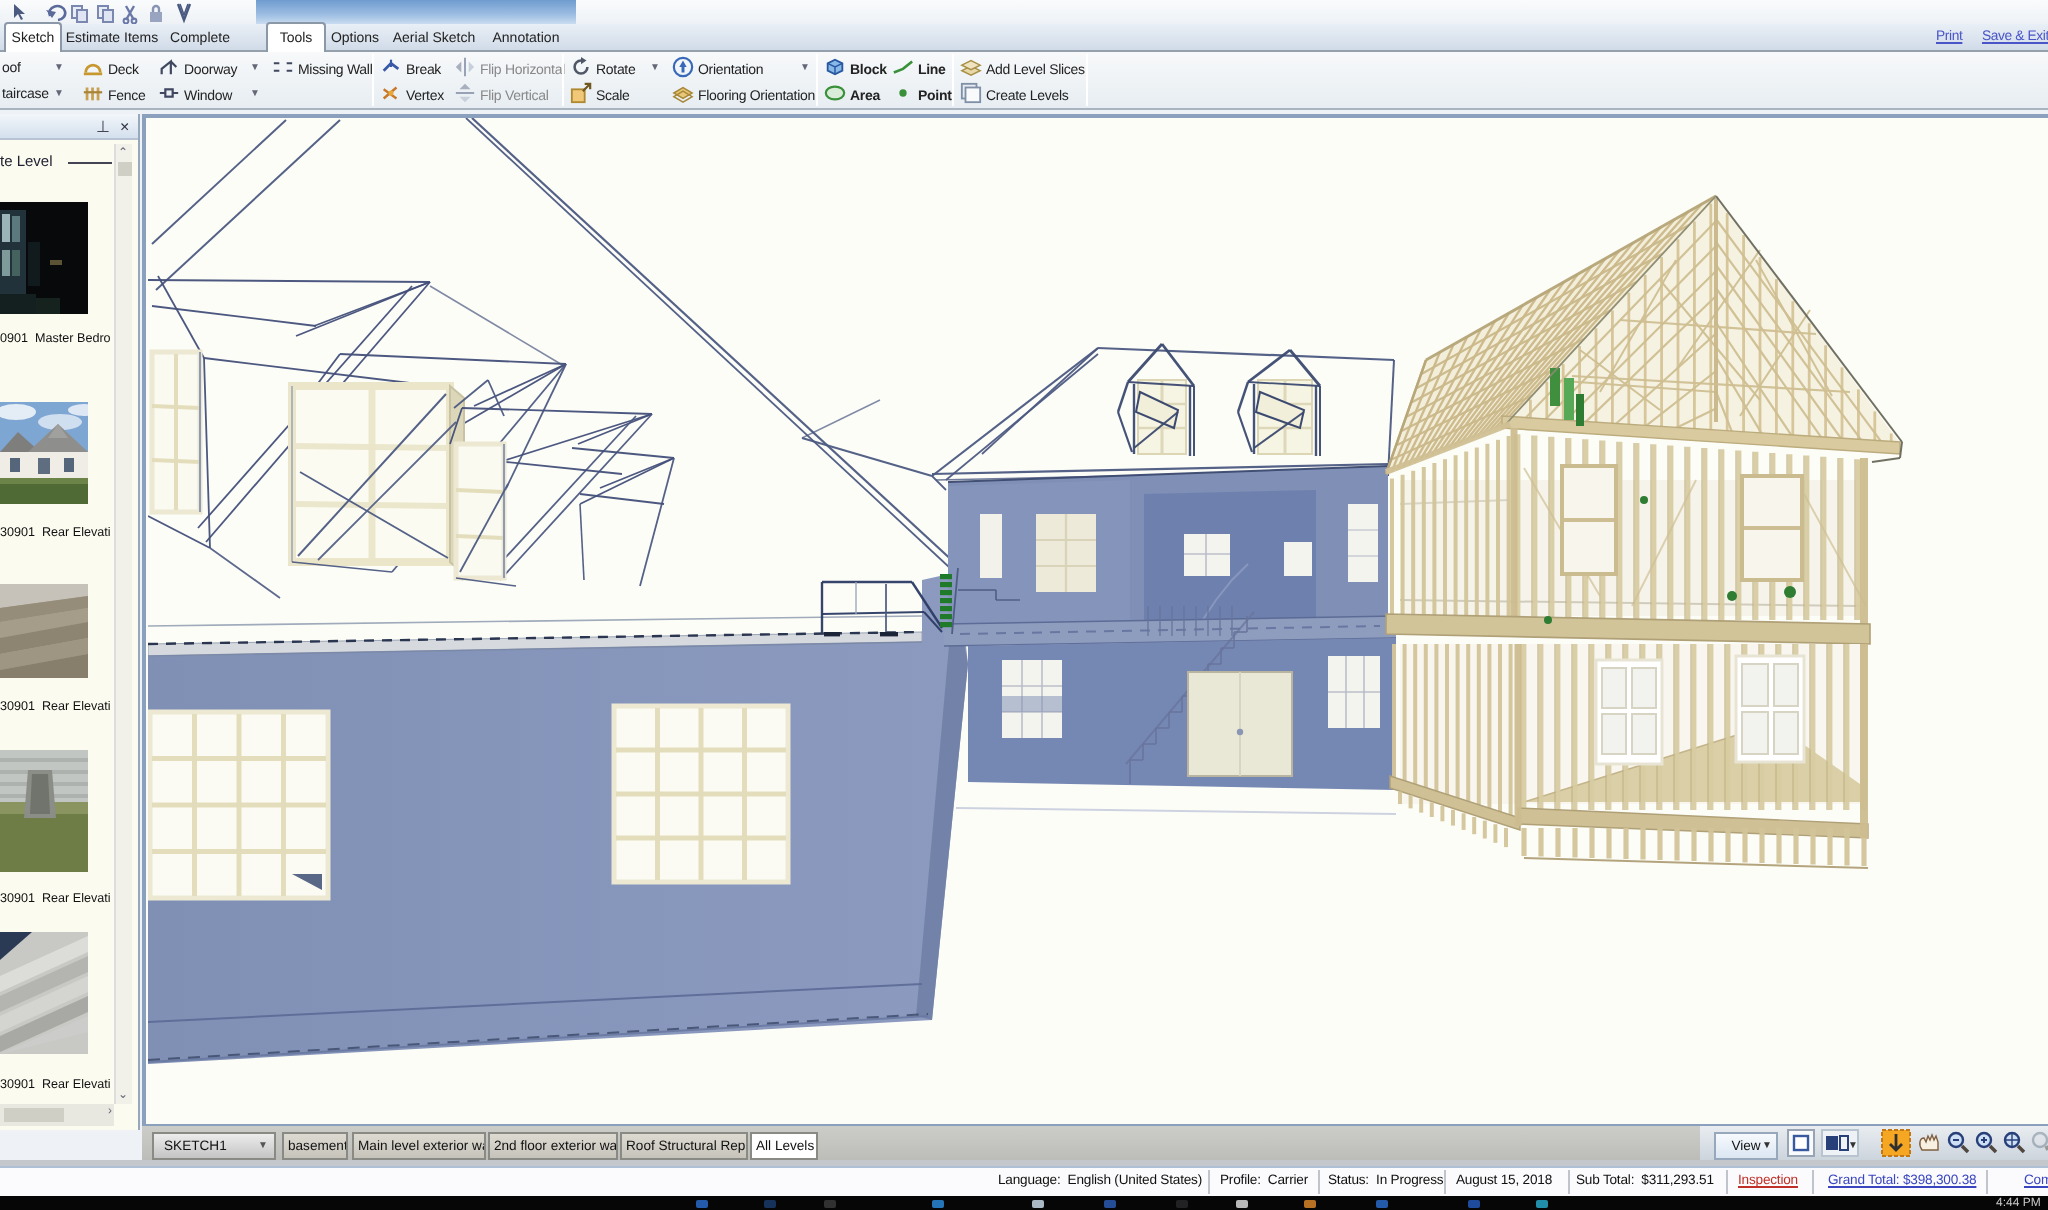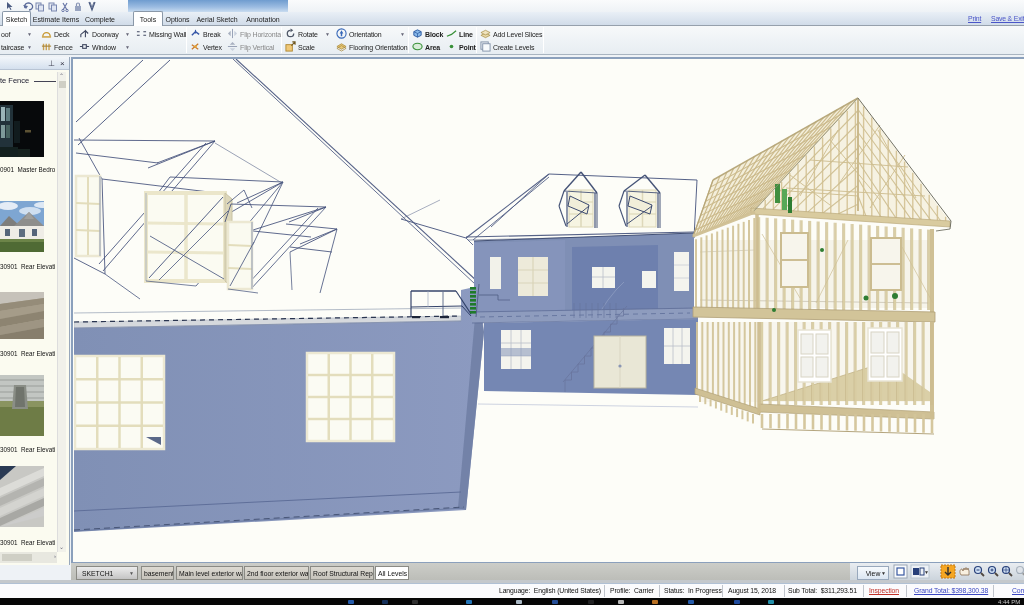--- a/index.html
+++ b/index.html
@@ -158,21 +158,21 @@
       <div class="rdiv" style="left:408px"></div>
       <div class="rdiv" style="left:476px"></div>
       <div class="rdiv" style="left:543px"></div>
     </div>
 
 <div id="sidebar">
 <div id="sbhead">
         <span style="position:absolute;left:48px;top:2px;font-size:8px;color:#445">⊥</span>
         <span style="position:absolute;left:60px;top:2px;font-size:8px;color:#334">×</span>
       </div>
-<div id="sbtitle">te Fence</div>
+<div id="sbtitle">te Level</div>
       <div style="position:absolute;left:34px;top:24px;width:22px;height:1px;background:#445"></div>
 
 <div class="thumb" style="top:44px;height:56px">
 <svg width="44" height="56">
           <rect width="44" height="56" fill="#07090b"></rect>
           <rect x="0" y="4" width="13" height="42" fill="#22323a"></rect>
           <rect x="1" y="6" width="4" height="14" fill="#9ab4b8"></rect>
           <rect x="6" y="7" width="4" height="13" fill="#5c7a7e"></rect>
           <rect x="1" y="24" width="4" height="13" fill="#7e9a9a"></rect>
           <rect x="6" y="24" width="4" height="13" fill="#46625f"></rect>

